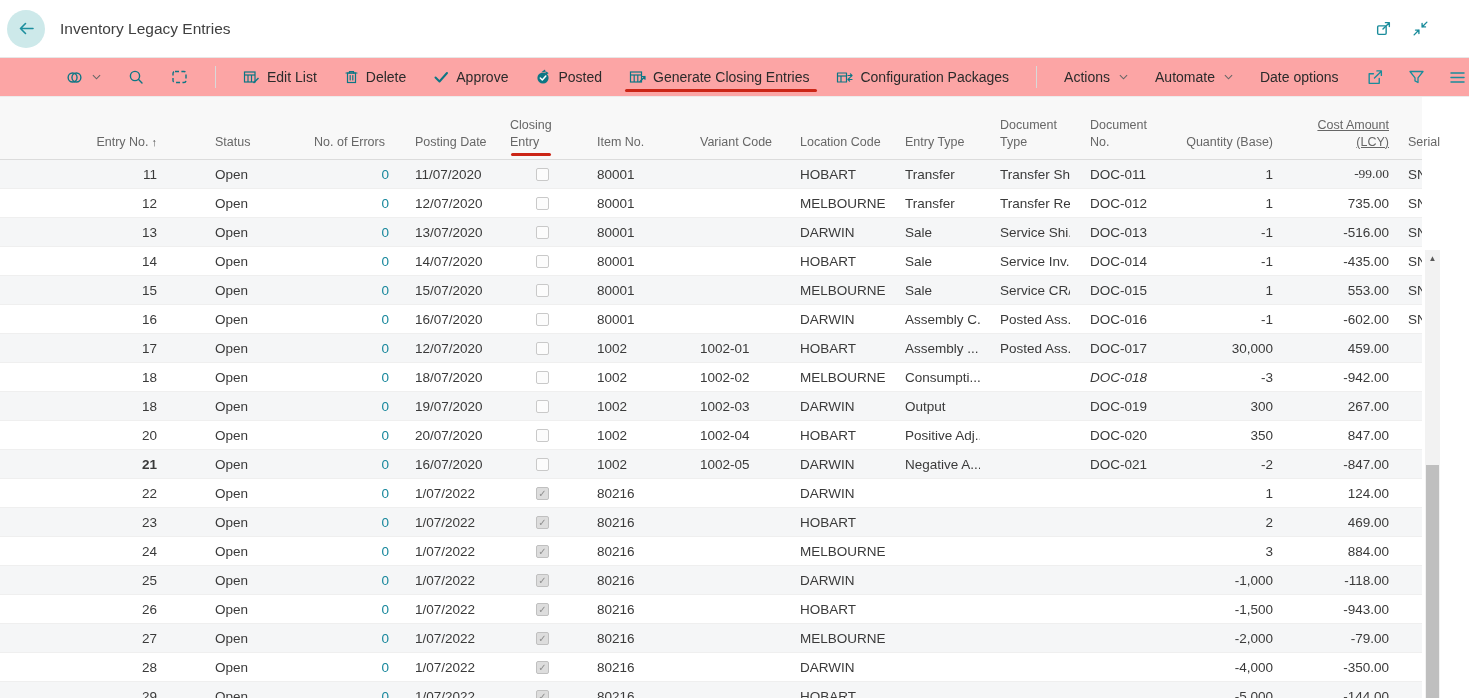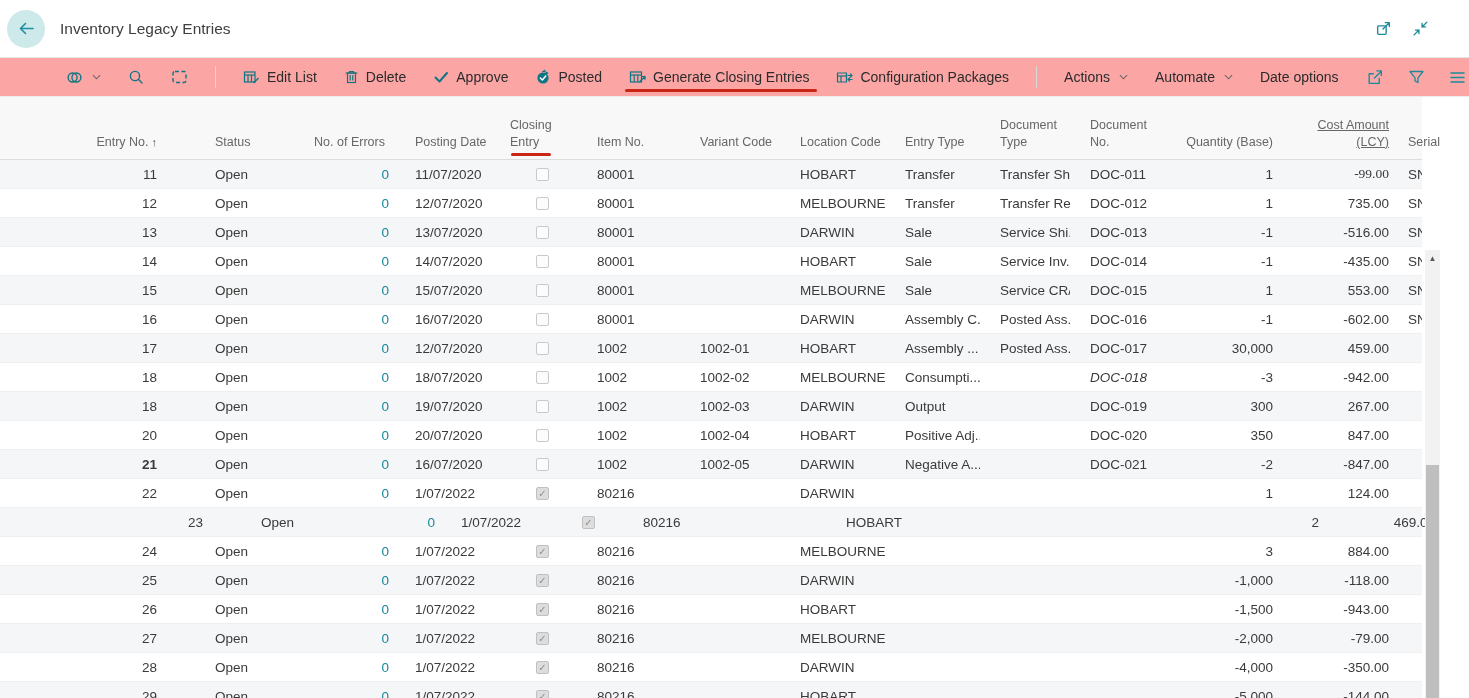--- a/index.html
+++ b/index.html
@@ -458,21 +458,21 @@
         <div class="td" style="width: 100px; padding-left: 20px;"></div>
         <div class="td" style="width: 105px; padding-left: 20px;">DARWIN</div>
         <div class="td" style="width: 95px; padding-left: 20px;"></div>
         <div class="td" style="width: 90px; padding-left: 20px;"></div>
         <div class="td" style="width: 95px; padding-left: 20px;"></div>
         <div class="td right" style="width: 112px; padding-right: 4px;">1</div>
         <div class="td right" style="width: 116px; padding-right: 4px;">124.00</div>
         <div class="td" style="width: 29px; padding-left: 15px;"></div>
       </div>
       <div class="tr">
-        <div class="td right" style="width: 165px; padding-right: 8px; margin-left: 46px;">23</div>
+        <div class="td right" style="width: 165px; padding-right: 8px;">23</div>
         <div class="td" style="width: 145px; padding-left: 50px;">Open</div>
         <div class="td right link" style="width: 95px; padding-right: 16px;">0</div>
         <div class="td" style="width: 105px; padding-left: 10px;">1/07/2022</div>
         <div class="td" style="width: 65px;">
           <span class="cb checked">✓</span>
         </div>
         <div class="td" style="width: 105px; padding-left: 22px;">80216</div>
         <div class="td" style="width: 100px; padding-left: 20px;"></div>
         <div class="td" style="width: 105px; padding-left: 20px;">HOBART</div>
         <div class="td" style="width: 95px; padding-left: 20px;"></div>

